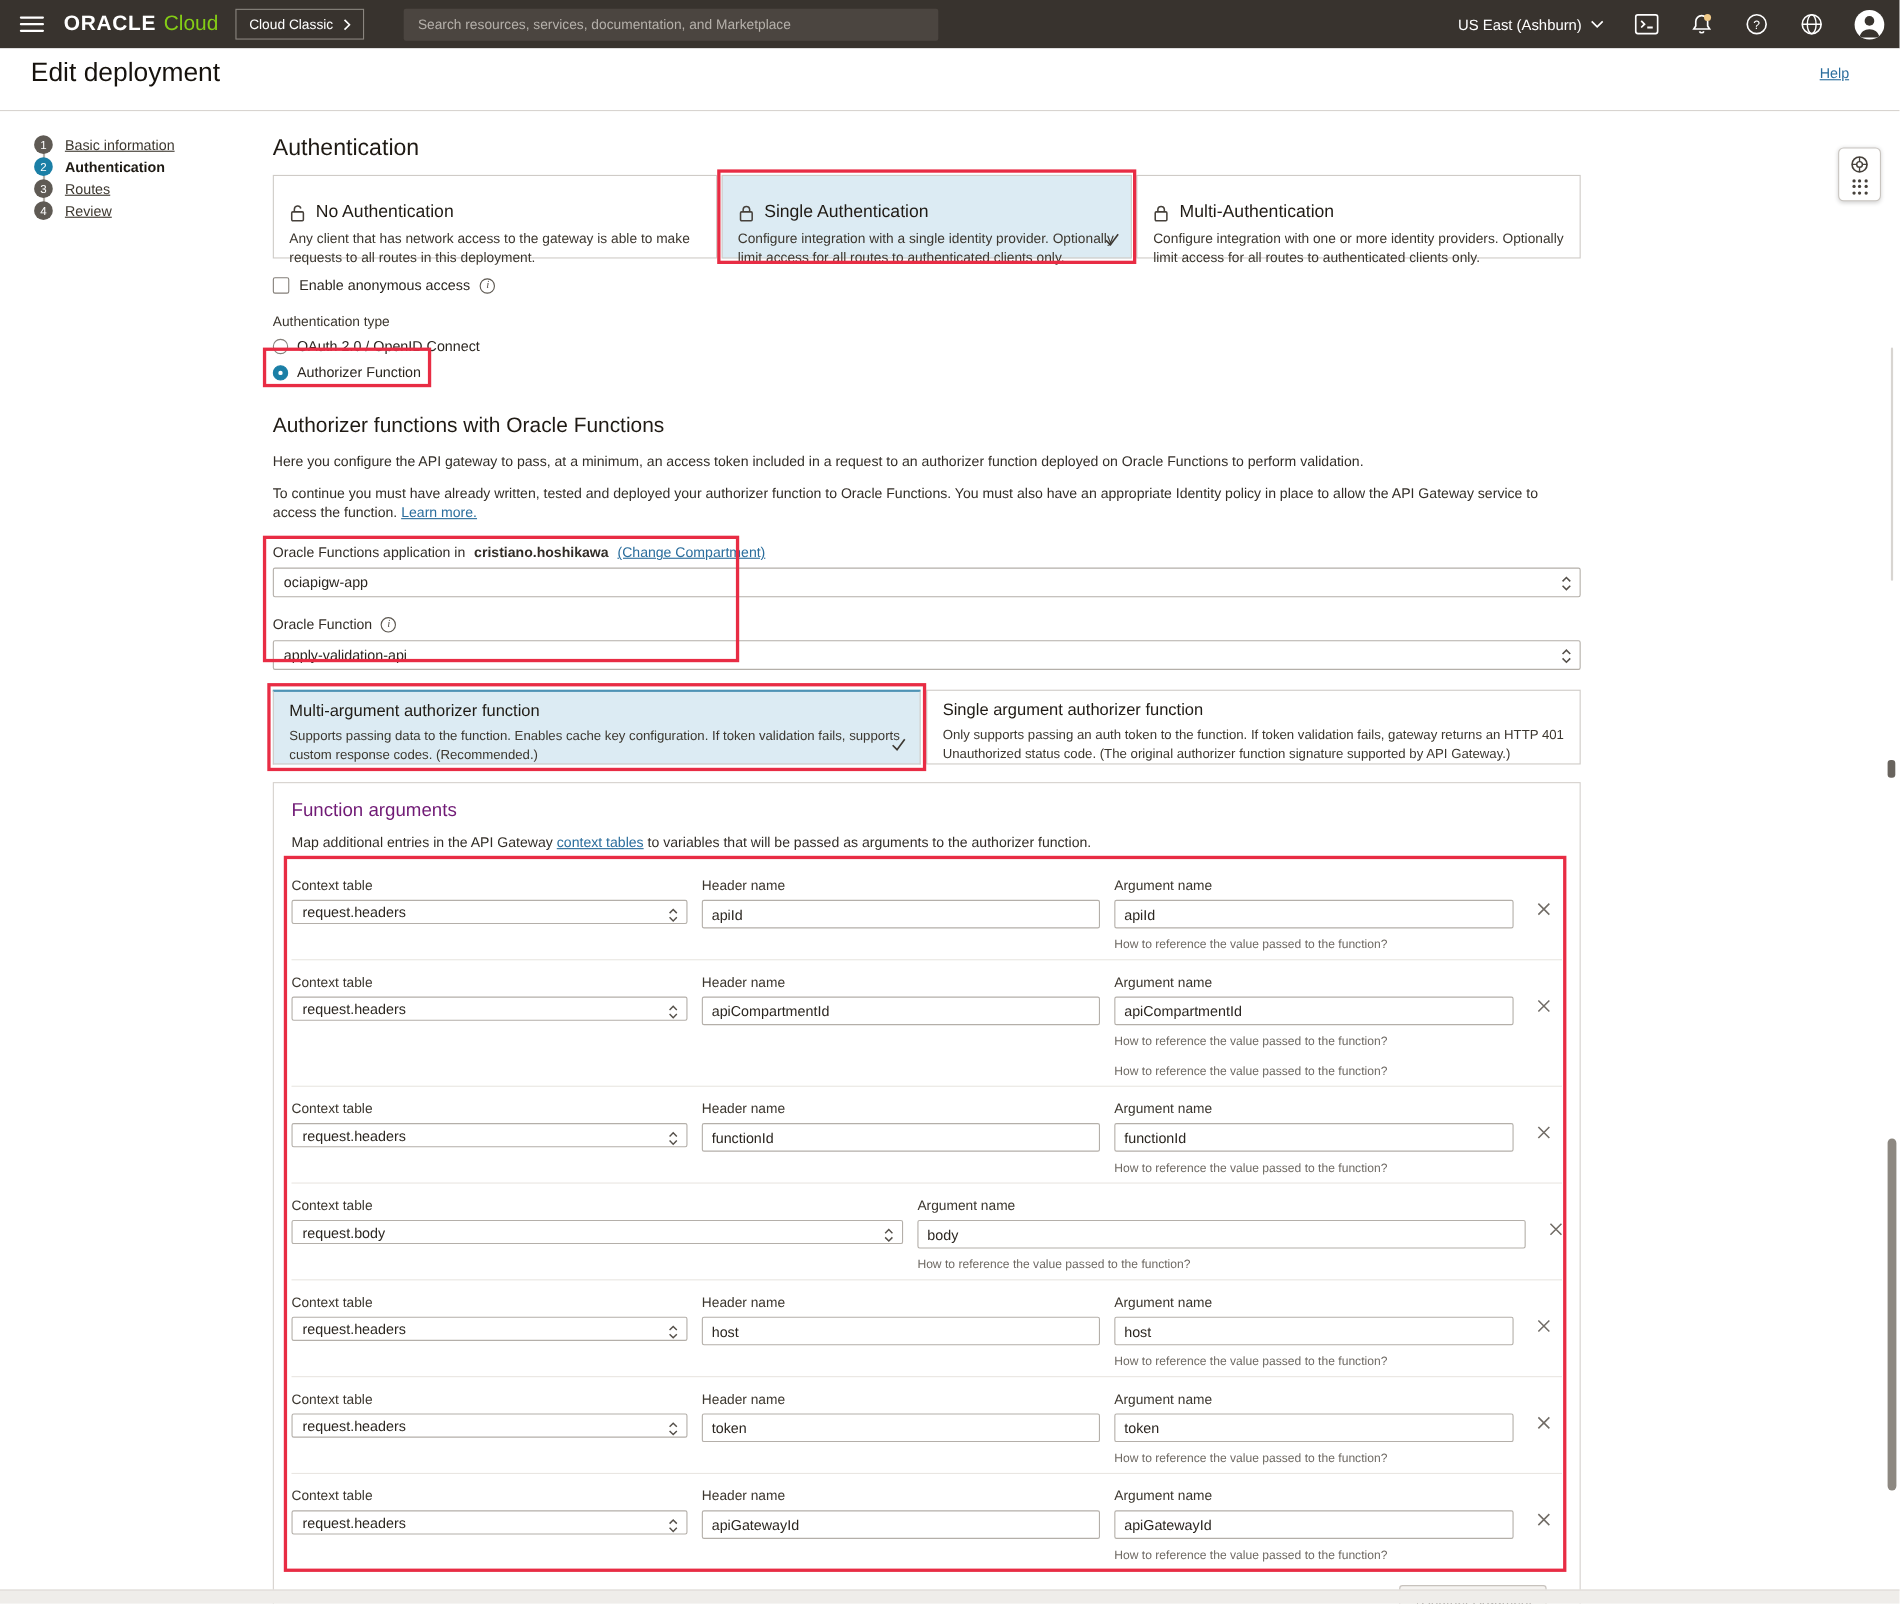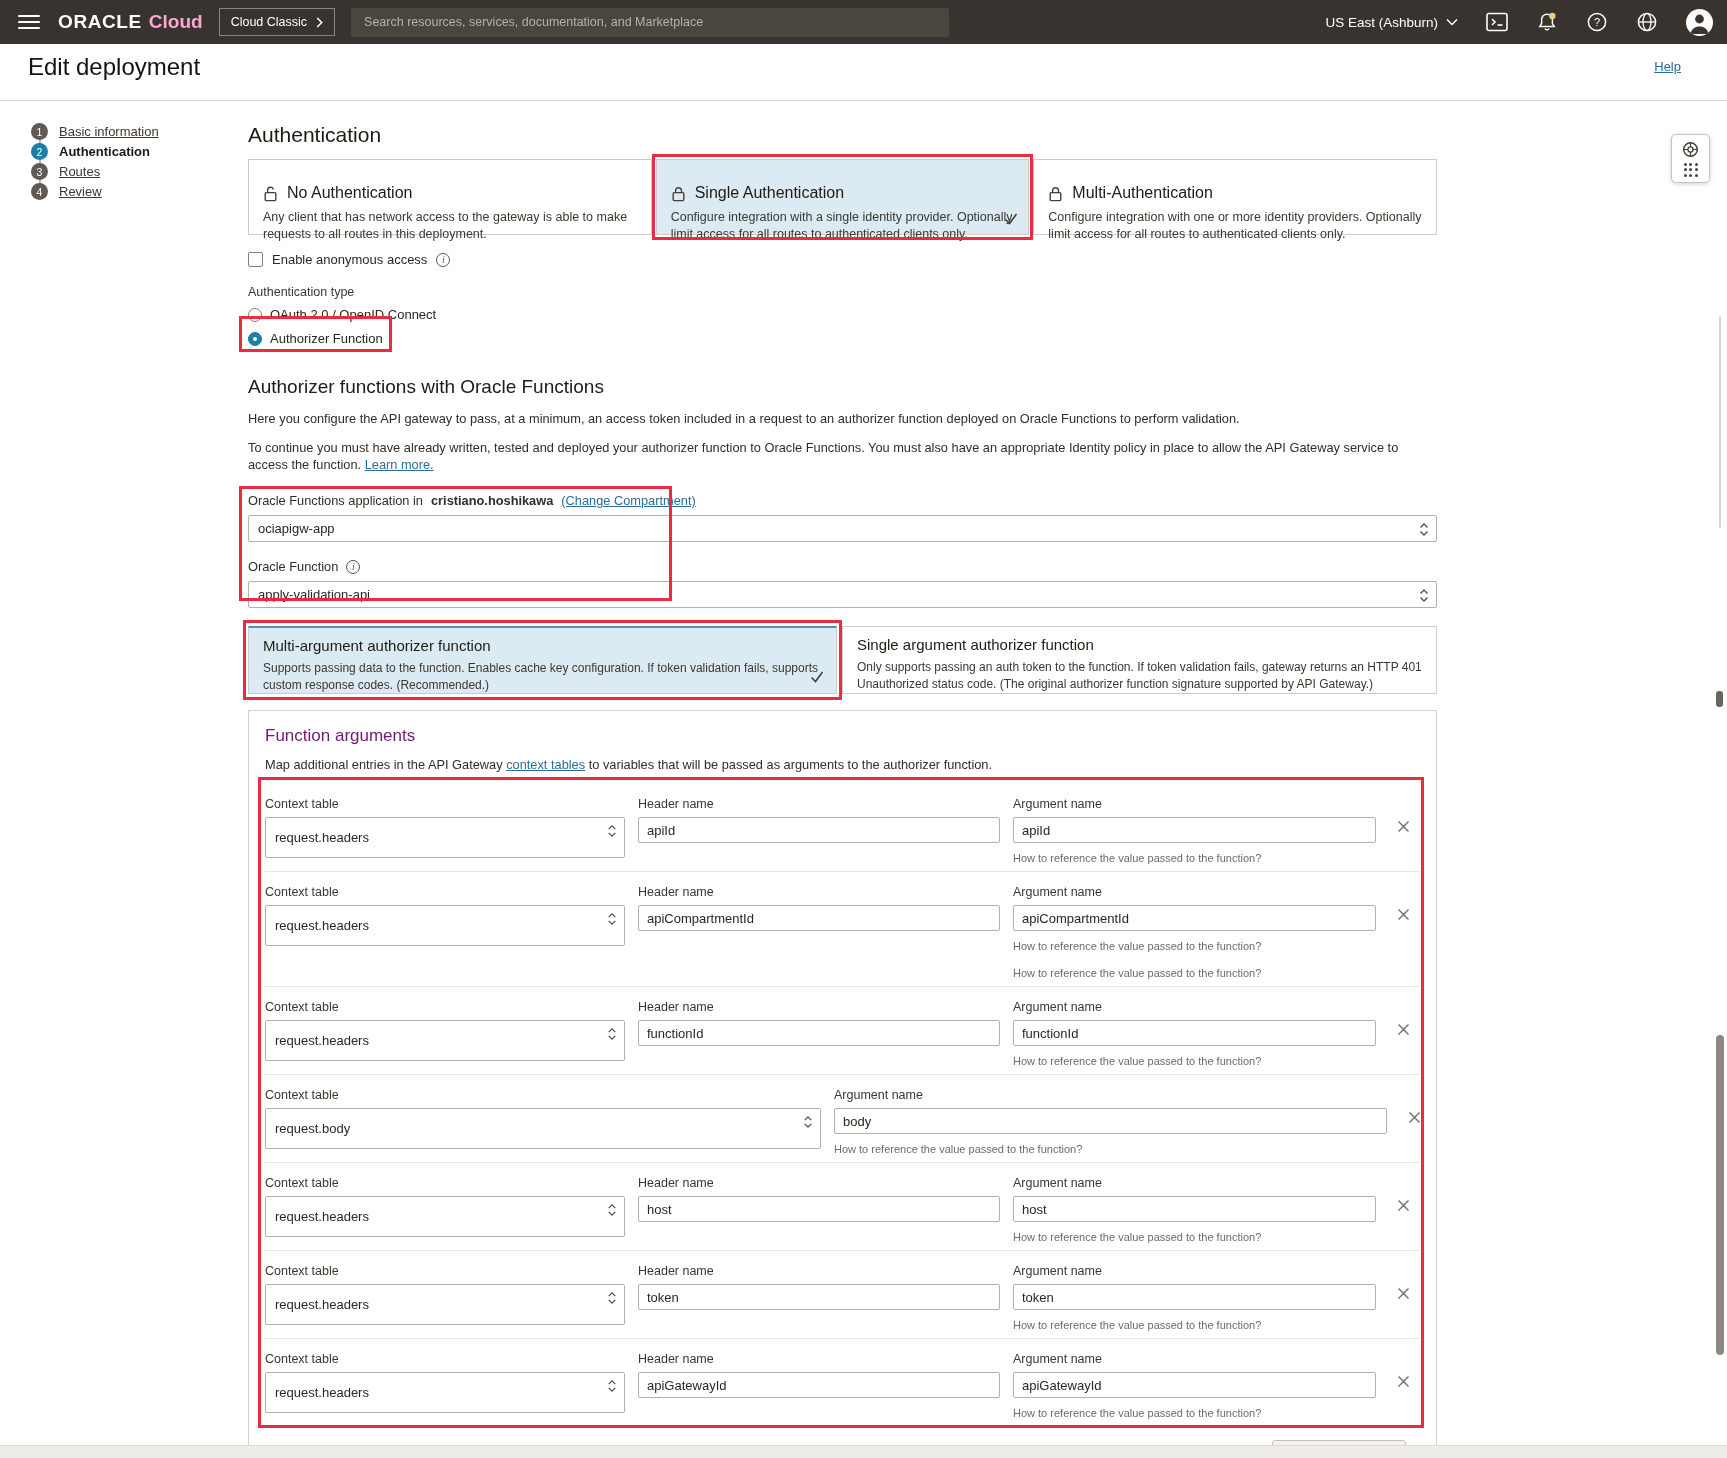--- a/index.html
+++ b/index.html
@@ -10,24 +10,24 @@
   *{box-sizing:border-box;margin:0;padding:0}
   html,body{width:1727px;height:1458px}
   body{position:relative;overflow:hidden;font-family:"Liberation Sans",sans-serif;background:#fff;color:var(--txt)}
 
   
   .topbar{height:44px;background:var(--topbar);display:flex;align-items:center;padding:15px 14px}
   .burger{width:22px;height:15px;display:flex;flex-direction:column;justify-content:space-between;cursor:pointer;margin-left:4px}
   .burger i{height:2.4px;background:#fff;border-radius:1px}
   .logo{display:flex;align-items:baseline;gap:7px;margin-left:18px;cursor:pointer}
   .obold{color:#fff;font-weight:700;font-size:19px;letter-spacing:.6px}
-  .olight{color:#f9a8d4;font-weight:700;font-size:19px}
+  .olight{color:#84cc16;font-weight:400;font-size:19px}
   .classic{margin-left:16px;border:1px solid #8a857f;border-radius:0;color:#fff;font-size:12.5px;padding:6px 11px;display:flex;gap:9px;align-items:center;cursor:pointer;background:transparent}
   .classic svg{flex:none}
-  .search{margin-left:16px;width:598px;height:29px;background:#4b4540;border:none;border-radius:2px;color:#ddd9d4;font-size:12.5px;padding:0 13px;outline:none}
+  .search{margin-left:36px;width:486px;height:29px;background:#4b4540;border:none;border-radius:2px;color:#ddd9d4;font-size:12.5px;padding:0 13px;outline:none}
   .search::placeholder{color:#b5b0aa}
   .tb-right{margin-left:auto;display:flex;align-items:center;gap:28px}
   .region{color:#fff;font-size:13.5px;display:flex;gap:8px;align-items:center;cursor:pointer;white-space:nowrap}
   .tbicon{cursor:pointer;display:flex;align-items:center;position:relative}
   .avatar{width:27px;height:27px;border-radius:50%;background:#fff;overflow:hidden;display:flex;align-items:flex-end;justify-content:center;cursor:pointer}
 
   
   .pagehead{height:57px;display:flex;align-items:center;justify-content:space-between;padding:0 46px 11px 28px;border-bottom:1px solid #d8d4d0;background:#fff}
   .ptitle{font-size:24px;font-weight:400;color:#16120d}
   a.link{color:var(--link);text-decoration:underline;cursor:pointer}
@@ -99,21 +99,21 @@
   
   .fncard{border:1px solid var(--border);margin-top:16px;padding:15px 16px 12px}
   h3.sec{font-size:17px;font-weight:400;color:#701a75}
   .fnintro{font-size:12.8px;margin-top:11px;color:#322d27}
   .rows-wrap{position:relative;margin-top:12px}
   .arg-row{display:grid;grid-template-columns:360px 362px 363px 1fr;column-gap:13px;padding:13px 0 7px;border-bottom:1px solid #e9e6e2}
   .arg-row:last-child{border-bottom:none}
   .arg-row.wide{grid-template-columns:556px 553px 1fr}
   .flabel{font-size:12.5px;color:#3c372f;margin-bottom:6px}
   .tin{width:100%;height:26px;border:1px solid var(--inborder);border-radius:2px;font:13px "Liberation Sans",sans-serif;padding:0 8px;color:var(--txt);background:#fff;outline:none}
-  .sel.rowsel{height:41px}
+  .sel.rowsel{height:22px}
   .helpers .helper{font-size:11px;color:var(--muted);margin-top:9px}
   .helpers .helper + .helper{margin-top:15px}
   .xbtn{display:inline-block;margin-top:22px;margin-left:8px;cursor:pointer}
   .addrow{display:flex;justify-content:flex-end;margin:14px 14px 4px 0}
   .btn{background:#f5f3f1;border:1px solid #c7c2bd;border-radius:3px;padding:6px 12px;font-size:12.5px;color:#332e28;cursor:pointer;font-family:"Liberation Sans",sans-serif}
 
   
   .floatwidget{position:absolute;left:1671px;top:134px;width:39px;height:49px;background:#fff;border:1px solid #c8c4bf;border-radius:5px;box-shadow:0 1px 4px rgba(0,0,0,.18);display:flex;flex-direction:column;align-items:center;justify-content:center;gap:5px;cursor:pointer;z-index:8}
   .dotgrid{display:grid;grid-template-columns:repeat(3,3px);grid-template-rows:repeat(3,3px);gap:2.5px}
   .dotgrid i{background:#46413b;border-radius:50%}

